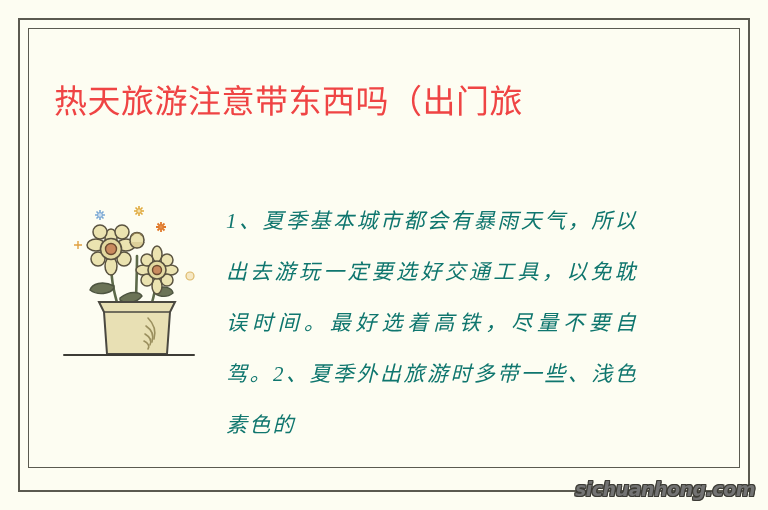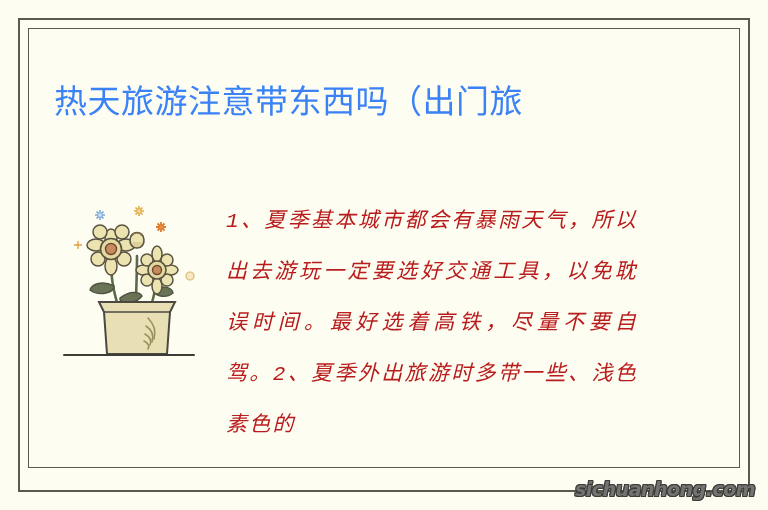--- a/index.html
+++ b/index.html
@@ -47,21 +47,21 @@
 
   
   .title {
     position: absolute;
     left: 54px;
     top: 58px;
     width: 630px;
     font-size: 33px;
     line-height: 44px;
     letter-spacing: 0.5px;
-    color: #3b82f6;
+    color: #ef4444;
     font-weight: 400;
     font-family: "DejaVu Sans", "Liberation Sans", sans-serif;
   }
 
   
   .content {
     position: absolute;
     left: 0;
     top: 192px;
     width: 768px;
@@ -79,26 +79,26 @@
   .illustration svg { display: block; }
 
   
   .article {
     position: absolute;
     left: 226px;
     top: 4px;
     width: 412px;
     height: 262px;
     overflow: hidden;
-    color: #b91c1c;
+    color: #0f766e;
     font-size: 21px;
     line-height: 51px;
     letter-spacing: 2.2px;
     text-align: justify;
-    font-family: Liberation Mono, monospace;
+    font-family: Liberation Serif, serif;
     font-style: italic;
     font-weight: 400;
     word-break: break-all;
   }
 
   
   .watermark {
     position: absolute;
     left: 575px;
     top: 477px;

